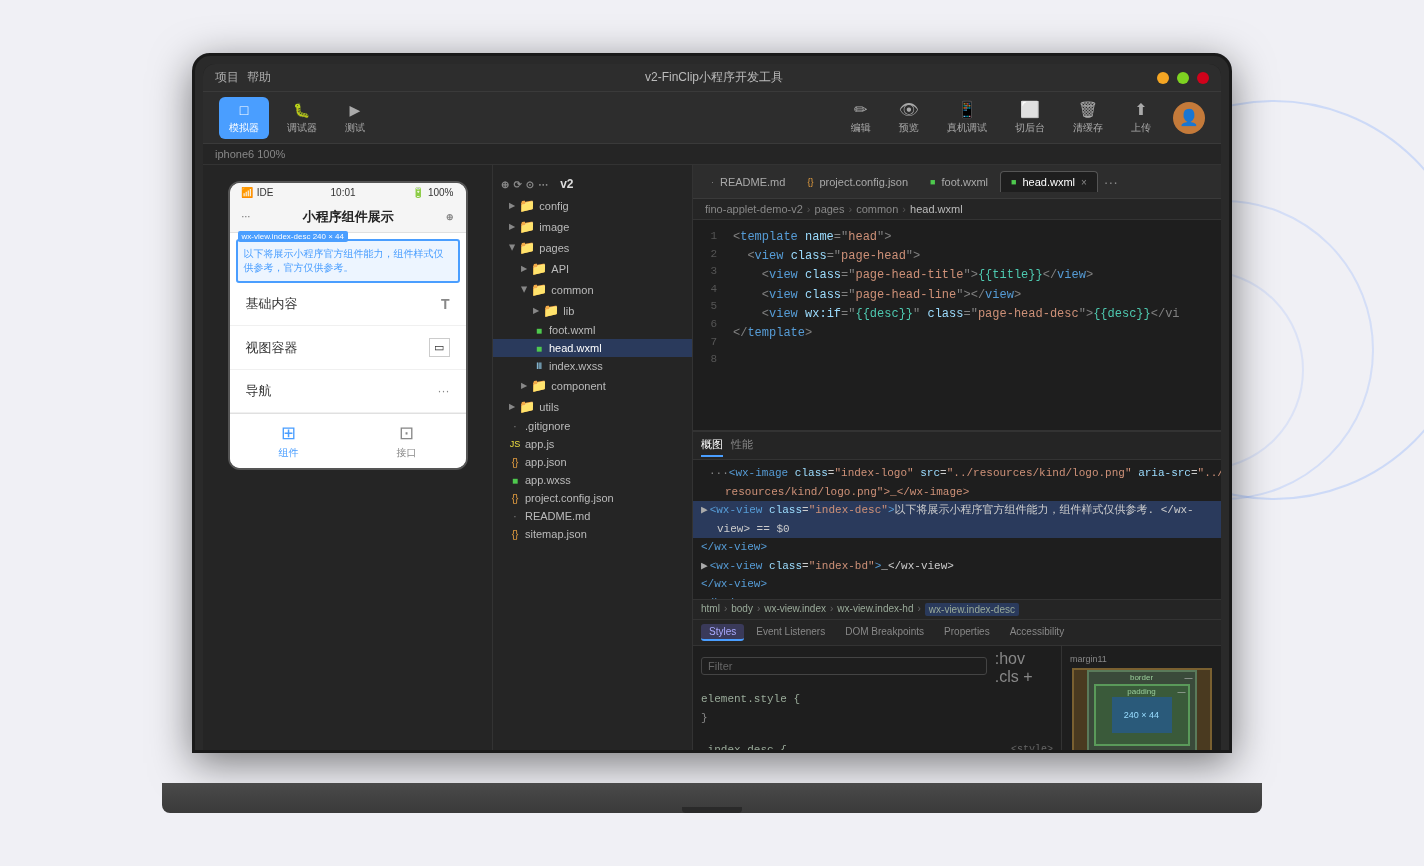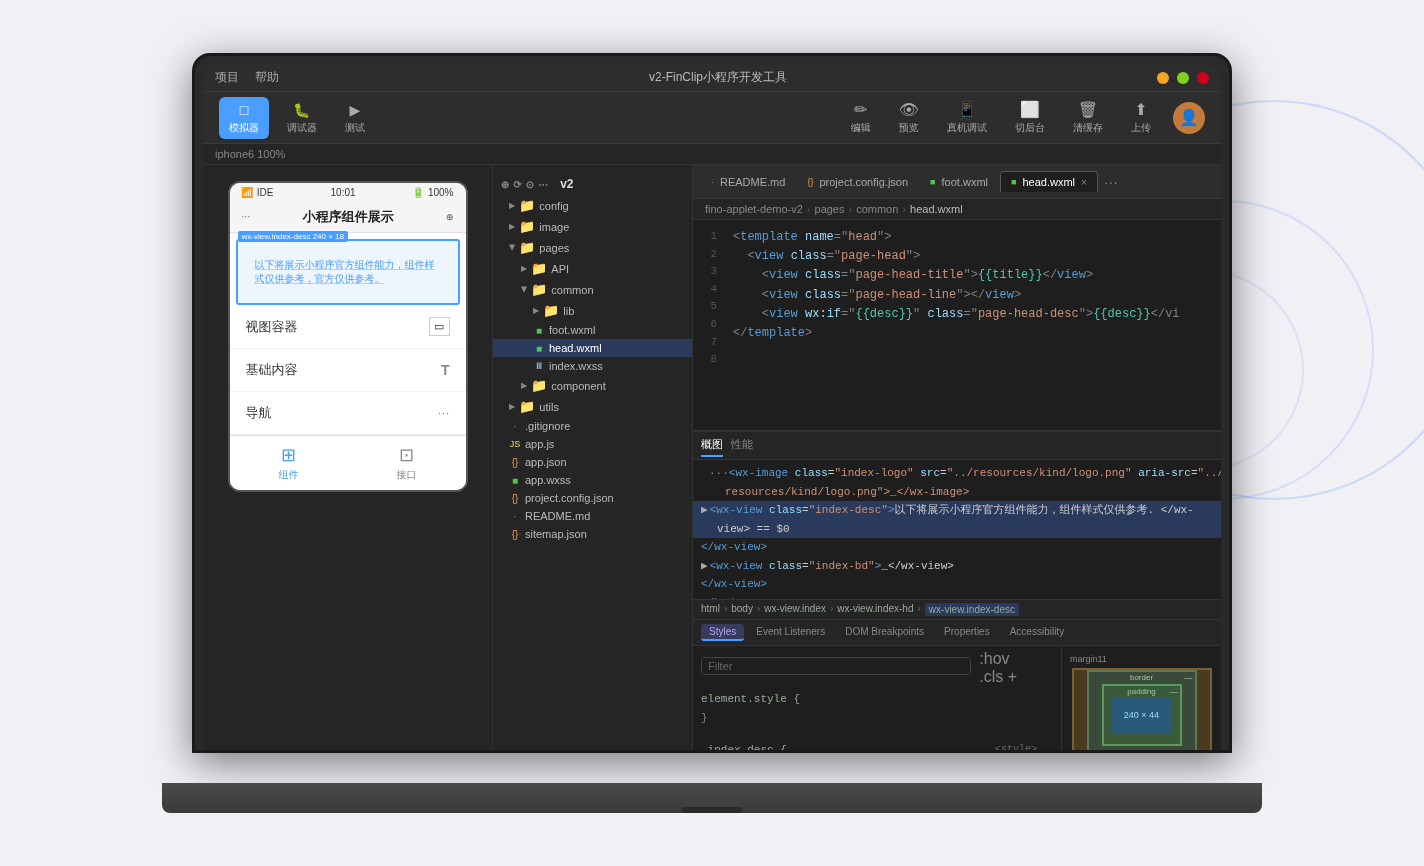--- a/index.html
+++ b/index.html
@@ -97,21 +97,21 @@
       align-items: center;
       justify-content: space-between;
       padding: 0 12px;
       border-bottom: 1px solid #3a3a3a;
       flex-shrink: 0;
     }
 
     .title-bar-left {
       display: flex;
       align-items: center;
-      gap: 16px;
+      gap: 8px;
       font-size: 12px;
       color: #aaa;
     }
 
     .title-bar-center {
       font-size: 12px;
       color: #bbb;
     }
 
     .title-bar-right {
@@ -534,21 +534,20 @@
     .elem-path-item {
       color: #9a9;
       white-space: nowrap;
     }
 
     
     .styles-area {
       flex: 1;
       display: flex;
       overflow: hidden;
-      gap: 16px;
     }
 
     .styles-left {
       flex: 1;
       overflow: auto;
       padding: 4px 8px;
     }
 
     .styles-filter {
       width: 100%;
@@ -603,21 +602,21 @@
       height: 90px;
       background: #3a4a3a;
       border: 2px solid #5a7a5a;
       display: flex;
       align-items: center;
       justify-content: center;
       position: relative;
     }
 
     .box-model-padding {
-      width: 80px;
+      width: 96px;
       height: 62px;
       background: #3a5a3a;
       border: 2px solid #5a9a5a;
       display: flex;
       align-items: center;
       justify-content: center;
       position: relative;
     }
 
     .box-model-content {
@@ -737,34 +736,34 @@
                 <span>🔋 100%</span>
               </div>
 
               <div class="phone-title-bar">
                 <span style="font-size:9px; color:#888;">···</span>
                 <span>小程序组件展示</span>
                 <span style="font-size:9px; color:#888;">⊕</span>
               </div>
 
               <div style="margin: 6px 6px 0; position:relative;">
-                <div style="position:absolute; top:-8px; left:2px; background:#4a9eff; color:white; font-size:8px; padding:1px 4px; border-radius:2px; white-space:nowrap; z-index:10;">wx-view.index-desc  240 × 18</div>
-                <div style="border:2px solid #4a9eff; border-radius:3px; padding:17px; background: rgba(74,158,255,0.1); min-height:44px; display:flex; align-items:center;text-decoration:underline;">
+                <div style="position:absolute; top:-8px; left:2px; background:#4a9eff; color:white; font-size:8px; padding:1px 4px; border-radius:2px; white-space:nowrap; z-index:10;">wx-view.index-desc  240 × 44</div>
+                <div style="border:2px solid #4a9eff; border-radius:3px; padding:6px; background: rgba(74,158,255,0.1); min-height:44px; display:flex; align-items:center;">
                   <span style="font-size:10px; color:#4a9eff; line-height:1.4;">以下将展示小程序官方组件能力，组件样式仅供参考，官方仅供参考。</span>
                 </div>
               </div>
 
               <div class="phone-menu-items">
+                <div class="phone-menu-item">
+                  <span>基础内容</span>
+                  <span style="font-size:14px; color:#888; font-weight:bold;">T</span>
+                </div>
                 <div class="phone-menu-item">
                   <span>视图容器</span>
                   <span style="border:1px solid #ccc; padding:2px 4px; font-size:11px;">▭</span>
-                </div>
-                <div class="phone-menu-item">
-                  <span>基础内容</span>
-                  <span style="font-size:14px; color:#888; font-weight:bold;">T</span>
                 </div>
                 <div class="phone-menu-item">
                   <span>导航</span>
                   <span style="font-size:12px; color:#888;">···</span>
                 </div>
               </div>
 
               <div class="phone-bottom-nav">
                 <div class="phone-nav-item active">
                   <span style="font-size:18px; color:#4a9eff;">⊞</span>

